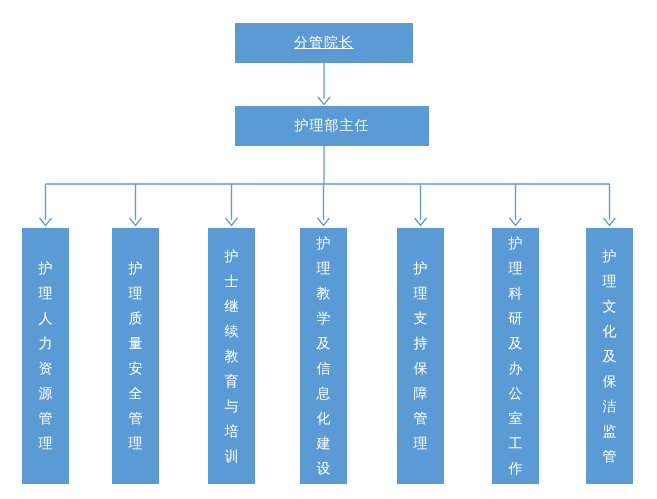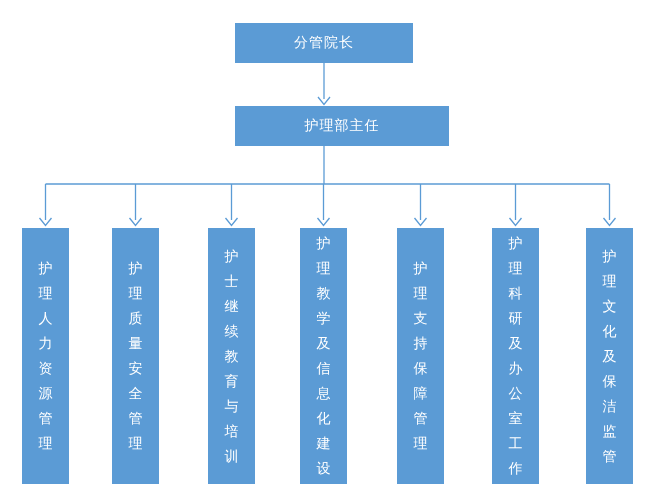--- a/index.html
+++ b/index.html
@@ -30,25 +30,26 @@
     justify-content: center;
     box-sizing: border-box;
     font-size: 14px;
     letter-spacing: 1px;
   }
   .node-root {
     left: 235px;
     top: 23px;
     width: 178px;
     height: 40px;
+    text-decoration: underline;
   }
   .node-manager {
     left: 235px;
     top: 106px;
-    width: 214px;
+    width: 194px;
     height: 40px;
   }
   .dept {
     position: absolute;
     top: 228px;
     width: 47px;
     height: 256px;
     background: #5B9BD5;
     color: #ffffff;
     display: flex;

